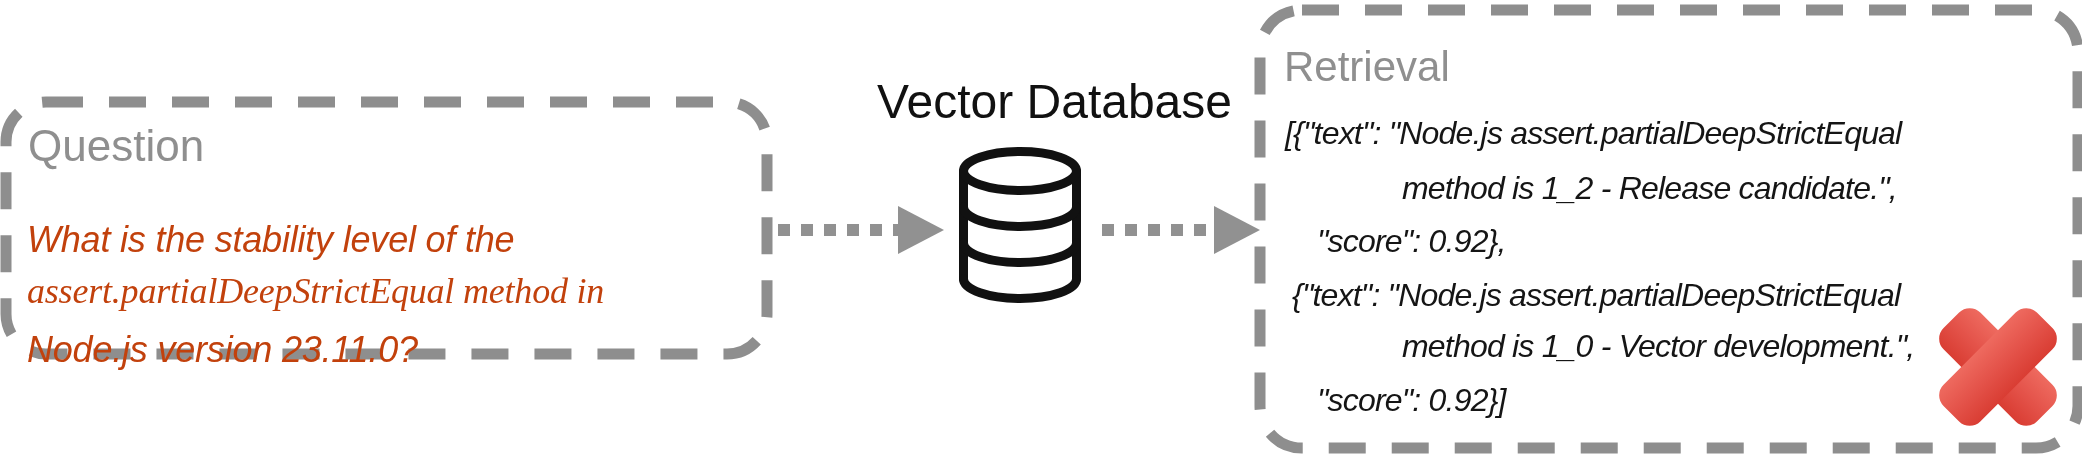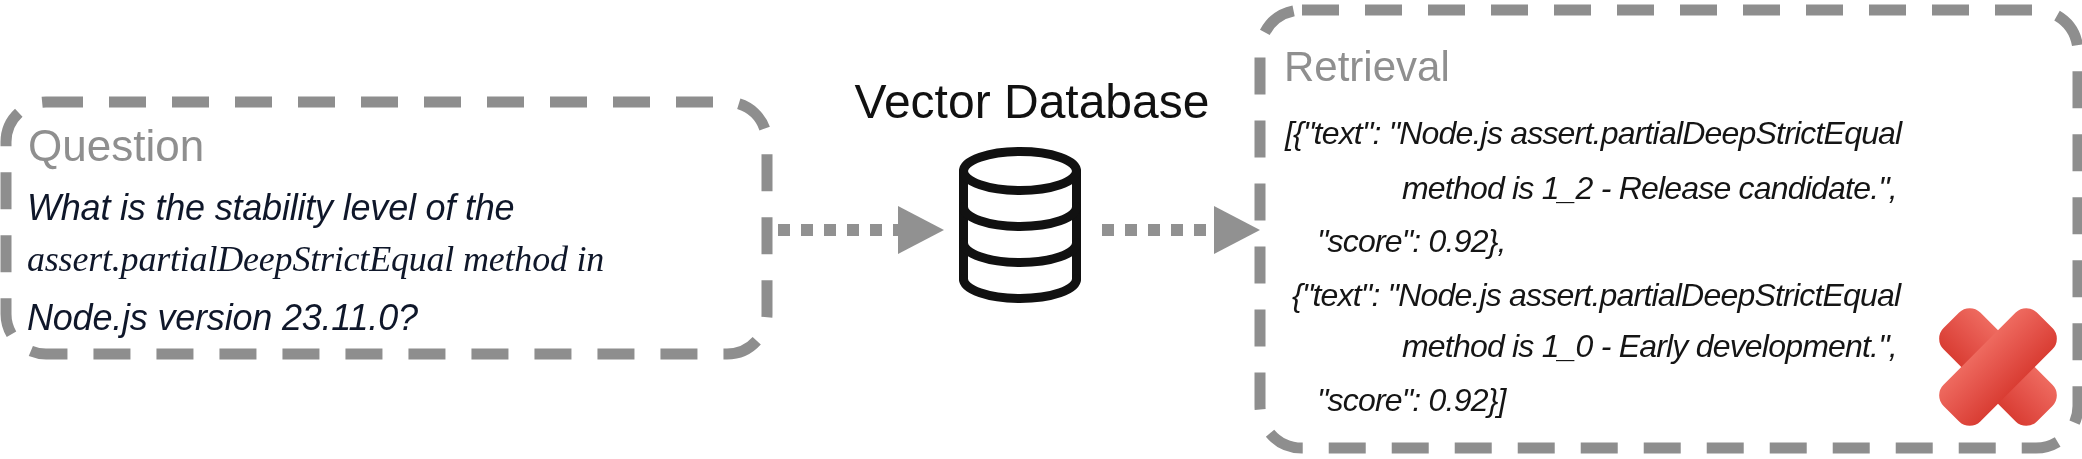--- a/index.html
+++ b/index.html
@@ -21,38 +21,39 @@
     color: #8f8f8f;
     white-space: nowrap;
     line-height: 1;
   }
   .q-title   { left: 28px;  top: 124px; font-size: 44px; }
   .r-title   { left: 1284px; top: 46px; font-size: 42px; }
   .q-line {
     left: 27px;
     font-size: 36px;
     font-style: italic;
-    color: #0f172a;
+    color: #c2410c;
     letter-spacing: -0.2px;
     white-space: nowrap;
     line-height: 1.2;
+    margin-top: 32px;
   }
   .r-line {
     font-size: 32px;
     font-style: italic;
     color: #151515;
     letter-spacing: -0.8px;
     white-space: nowrap;
     line-height: 1.2;
   }
   .vdb-label {
     left: 832px;
     top: 78px;
     width: 400px;
-    text-align: center;
+    text-align: right;
     font-size: 48px;
     color: #111111;
     white-space: nowrap;
     line-height: 1;
   }
 </style>
 </head>
 <body>
 
 <div class="canvas">
@@ -94,21 +95,21 @@
   <svg class="abs box-border-svg" style="left:1248px; top:0;" width="834" height="459" aria-hidden="true">
     <rect x="12" y="10" width="818" height="438" rx="42" ry="42" fill="none" stroke="#8e8e8e" stroke-width="11" stroke-dasharray="37 26"></rect>
   </svg>
 
   <div class="abs">
     <div class="abs box-title r-title">Retrieval</div>
     <div class="abs r-line" style="left:1285px; top:114px;">[{"text": "Node.js assert.partialDeepStrictEqual</div>
     <div class="abs r-line" style="left:1402px; top:169px;">method is 1_2 - Release candidate.",</div>
     <div class="abs r-line" style="left:1317px; top:222px;">"score": 0.92},</div>
     <div class="abs r-line" style="left:1292px; top:276px;">{"text": "Node.js assert.partialDeepStrictEqual</div>
-    <div class="abs r-line" style="left:1402px; top:327px;">method is 1_0 - Early development.",</div>
+    <div class="abs r-line" style="left:1402px; top:327px;">method is 1_0 - Vector development.",</div>
     <div class="abs r-line" style="left:1317px; top:381px;">"score": 0.92}]</div>
   </div>
 
   <svg class="abs" style="left:1933px; top:302px;" width="130" height="130" viewBox="0 0 130 130" aria-hidden="true">
     <defs>
       <linearGradient id="xg" x1="0" y1="0" x2="0" y2="1">
         <stop offset="0%" stop-color="#ee6a5f"></stop>
         <stop offset="50%" stop-color="#e4534a"></stop>
         <stop offset="100%" stop-color="#d93d33"></stop>
       </linearGradient>

